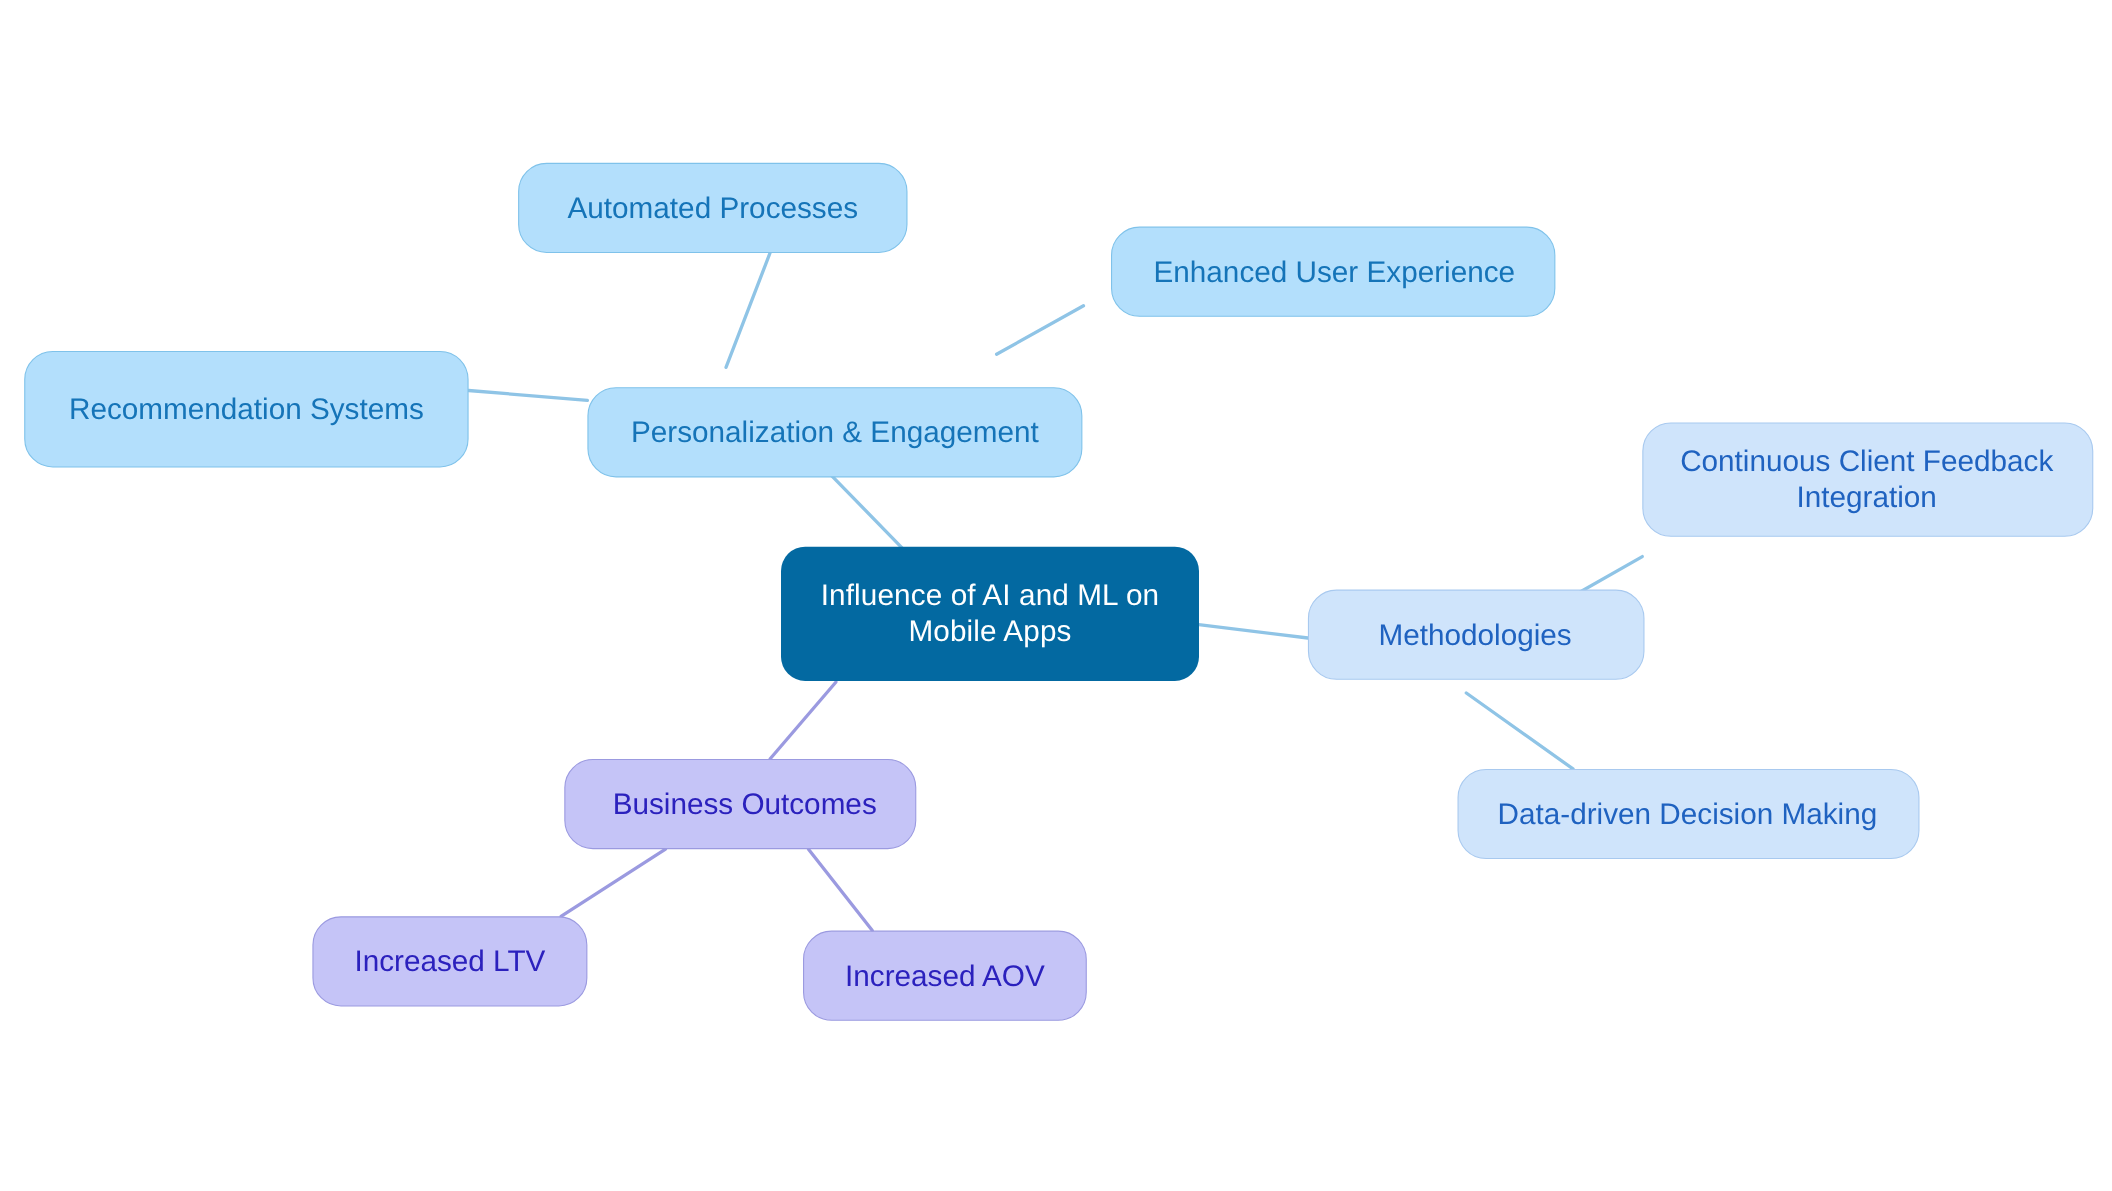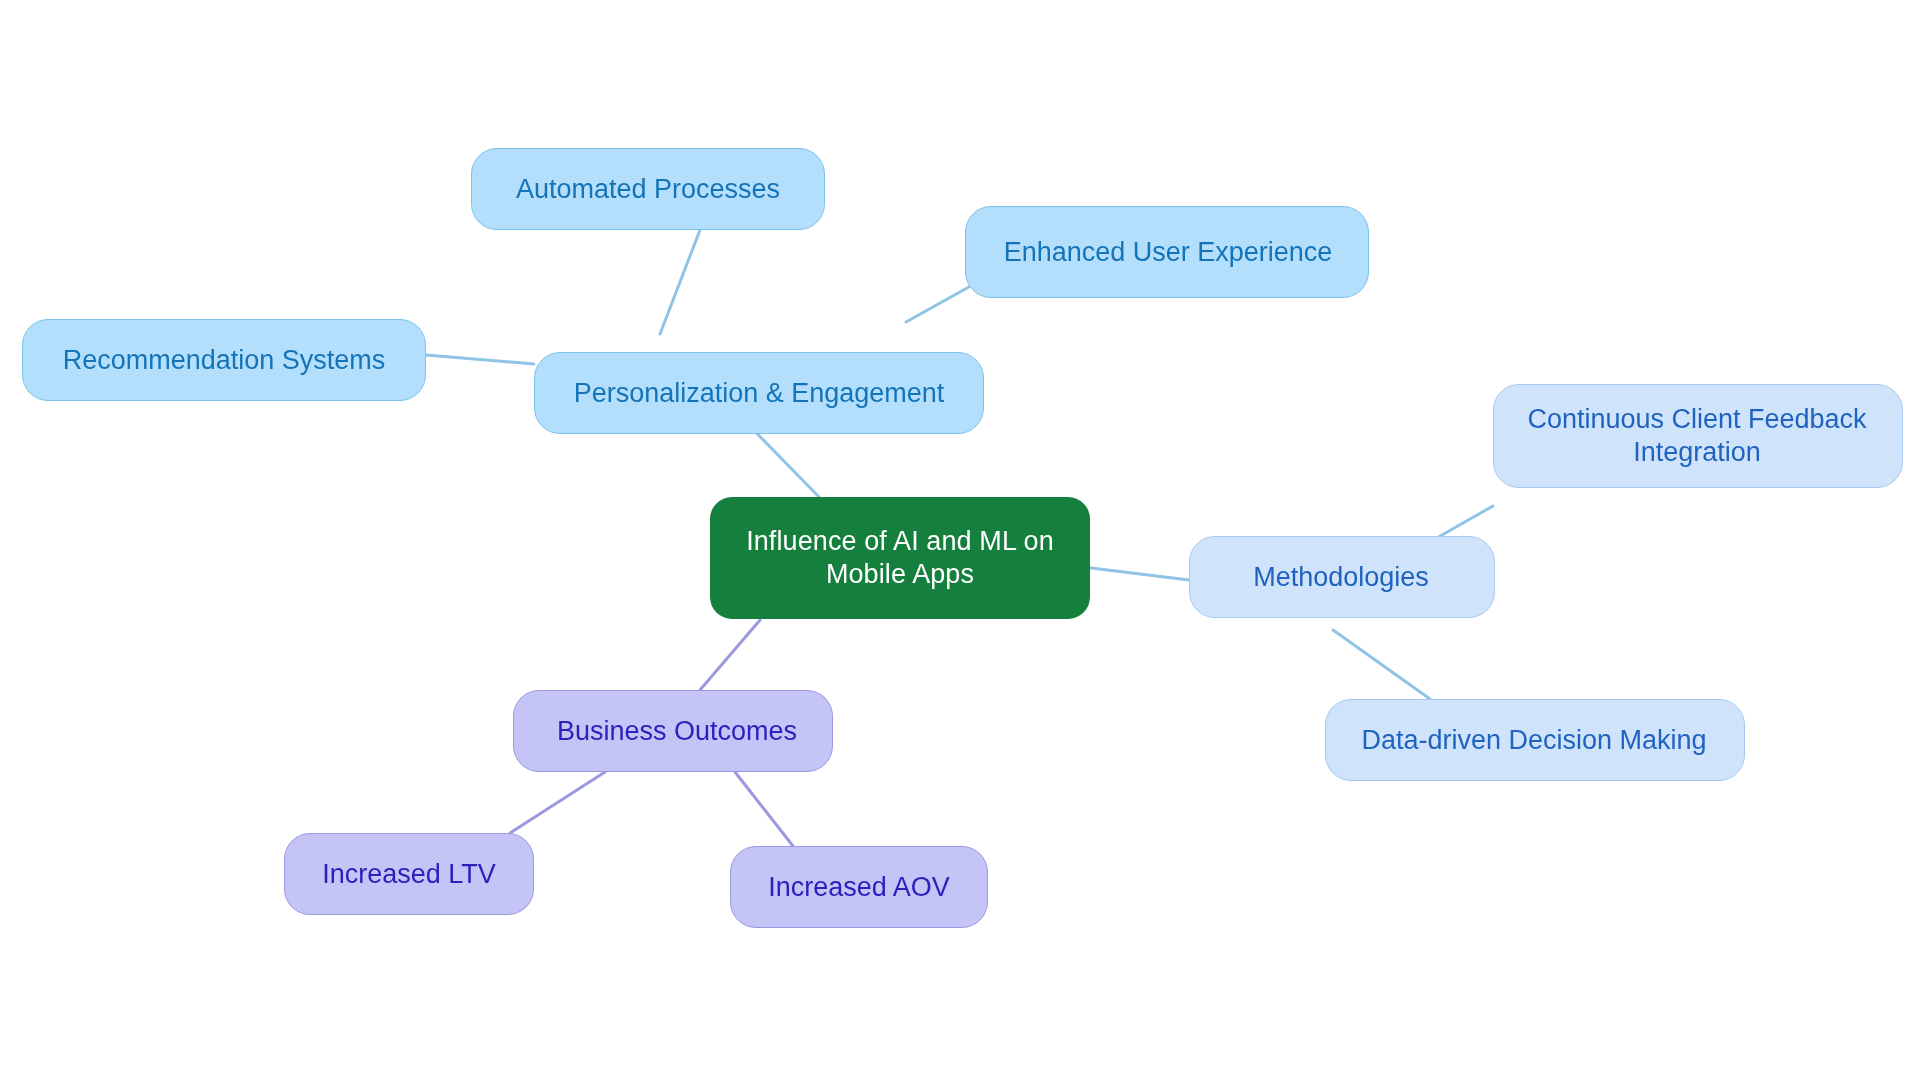--- a/index.html
+++ b/index.html
@@ -32,21 +32,21 @@
     display: flex;
     align-items: center;
     justify-content: center;
     text-align: center;
     border-radius: 26px;
     line-height: 1.22;
     white-space: pre-line;
     padding: 4px 14px;
   }
   .node.root {
-    background: #15803d;
+    background: #0369a1;
     color: #ffffff;
     border: none;
     border-radius: 22px;
     font-size: 27px;
     letter-spacing: 0.1px;
   }
   .node.blue-mid {
     background: #b3dffc;
     border: 1.6px solid #7fc2ea;
     color: #1574b8;
@@ -80,22 +80,22 @@
       <line x1="1333" y1="630" x2="1430" y2="699" stroke="#8fc4e6" stroke-width="3" stroke-linecap="round"></line>
       <line x1="760" y1="620" x2="700" y2="690" stroke="#9b9ae0" stroke-width="3" stroke-linecap="round"></line>
       <line x1="605" y1="772" x2="510" y2="833" stroke="#9b9ae0" stroke-width="3" stroke-linecap="round"></line>
       <line x1="735" y1="772" x2="793" y2="846" stroke="#9b9ae0" stroke-width="3" stroke-linecap="round"></line>
     </svg>
   <div id="node-layer">
       <div class="node root" style="left: 710px; top: 497px; width: 380px; height: 122px;">Influence of AI and ML on
 Mobile Apps</div>
       <div class="node blue-mid" style="left: 534px; top: 352px; width: 450px; height: 82px;">Personalization &amp; Engagement</div>
       <div class="node blue-mid" style="left: 471px; top: 148px; width: 354px; height: 82px;">Automated Processes</div>
-      <div class="node blue-mid" style="left: 965px; top: 206px; width: 404px; height: 92px; padding-left: 16px;">Enhanced User Experience</div>
-      <div class="node blue-mid" style="left: 22px; top: 319px; width: 404px; height: 82px;">Recommendation Systems</div>
+      <div class="node blue-mid" style="left: 1010px; top: 206px; width: 404px; height: 82px; padding-left: 16px;">Enhanced User Experience</div>
+      <div class="node blue-mid" style="left: 22px; top: 319px; width: 404px; height: 106px;">Recommendation Systems</div>
       <div class="node blue-light" style="left: 1189px; top: 536px; width: 306px; height: 82px;">Methodologies</div>
       <div class="node blue-light" style="left: 1493px; top: 384px; width: 410px; height: 104px;">Continuous Client Feedback
 Integration</div>
       <div class="node blue-light" style="left: 1325px; top: 699px; width: 420px; height: 82px;">Data-driven Decision Making</div>
       <div class="node purple" style="left: 513px; top: 690px; width: 320px; height: 82px; padding-left: 22px;">Business Outcomes</div>
       <div class="node purple" style="left: 284px; top: 833px; width: 250px; height: 82px;">Increased LTV</div>
       <div class="node purple" style="left: 730px; top: 846px; width: 258px; height: 82px;">Increased AOV</div>
     </div>
 </div>
 

